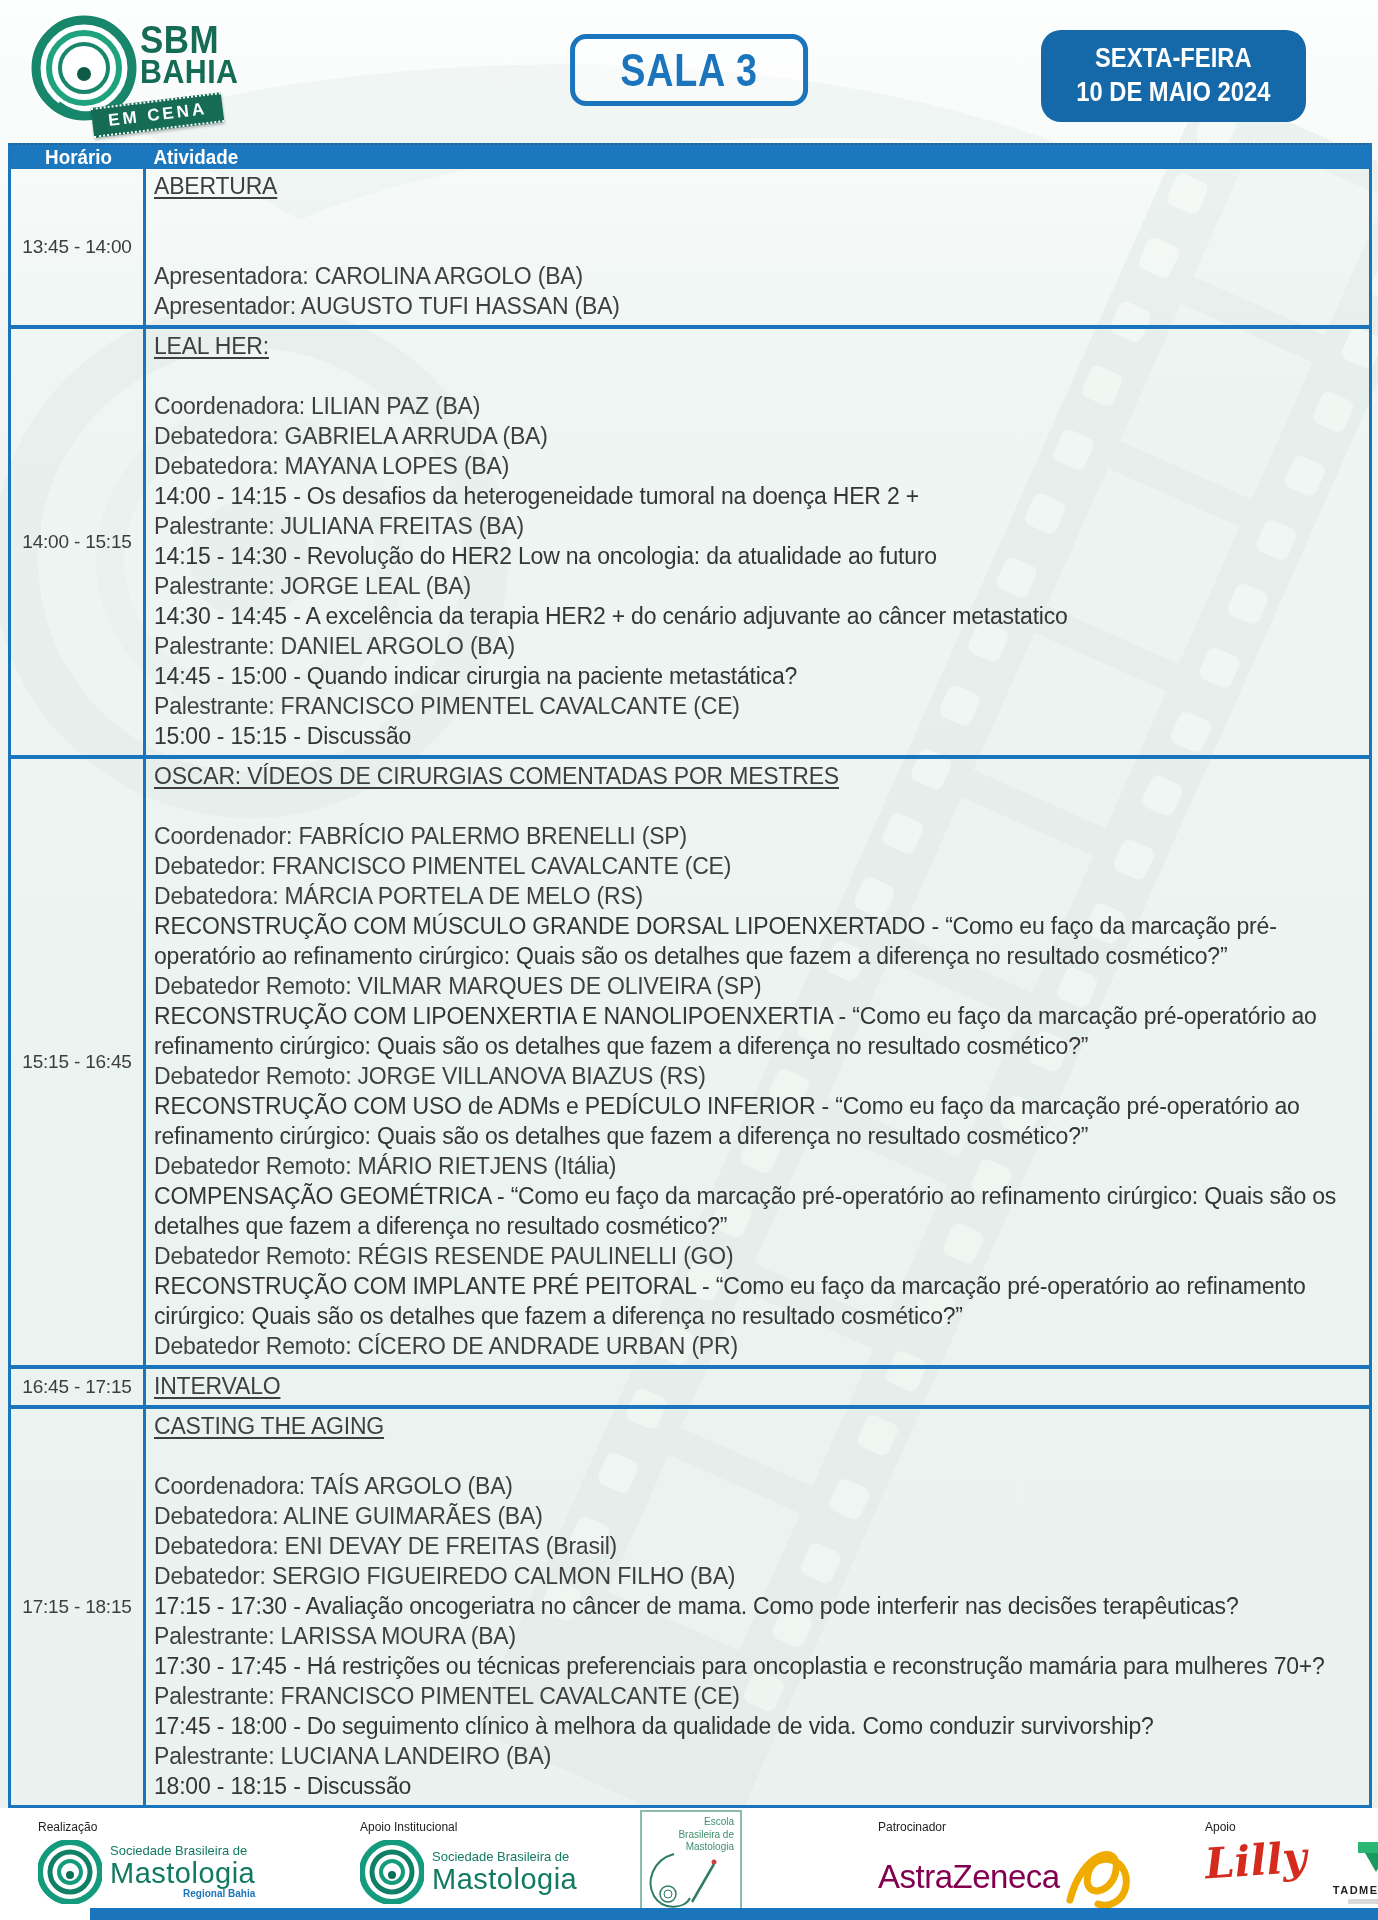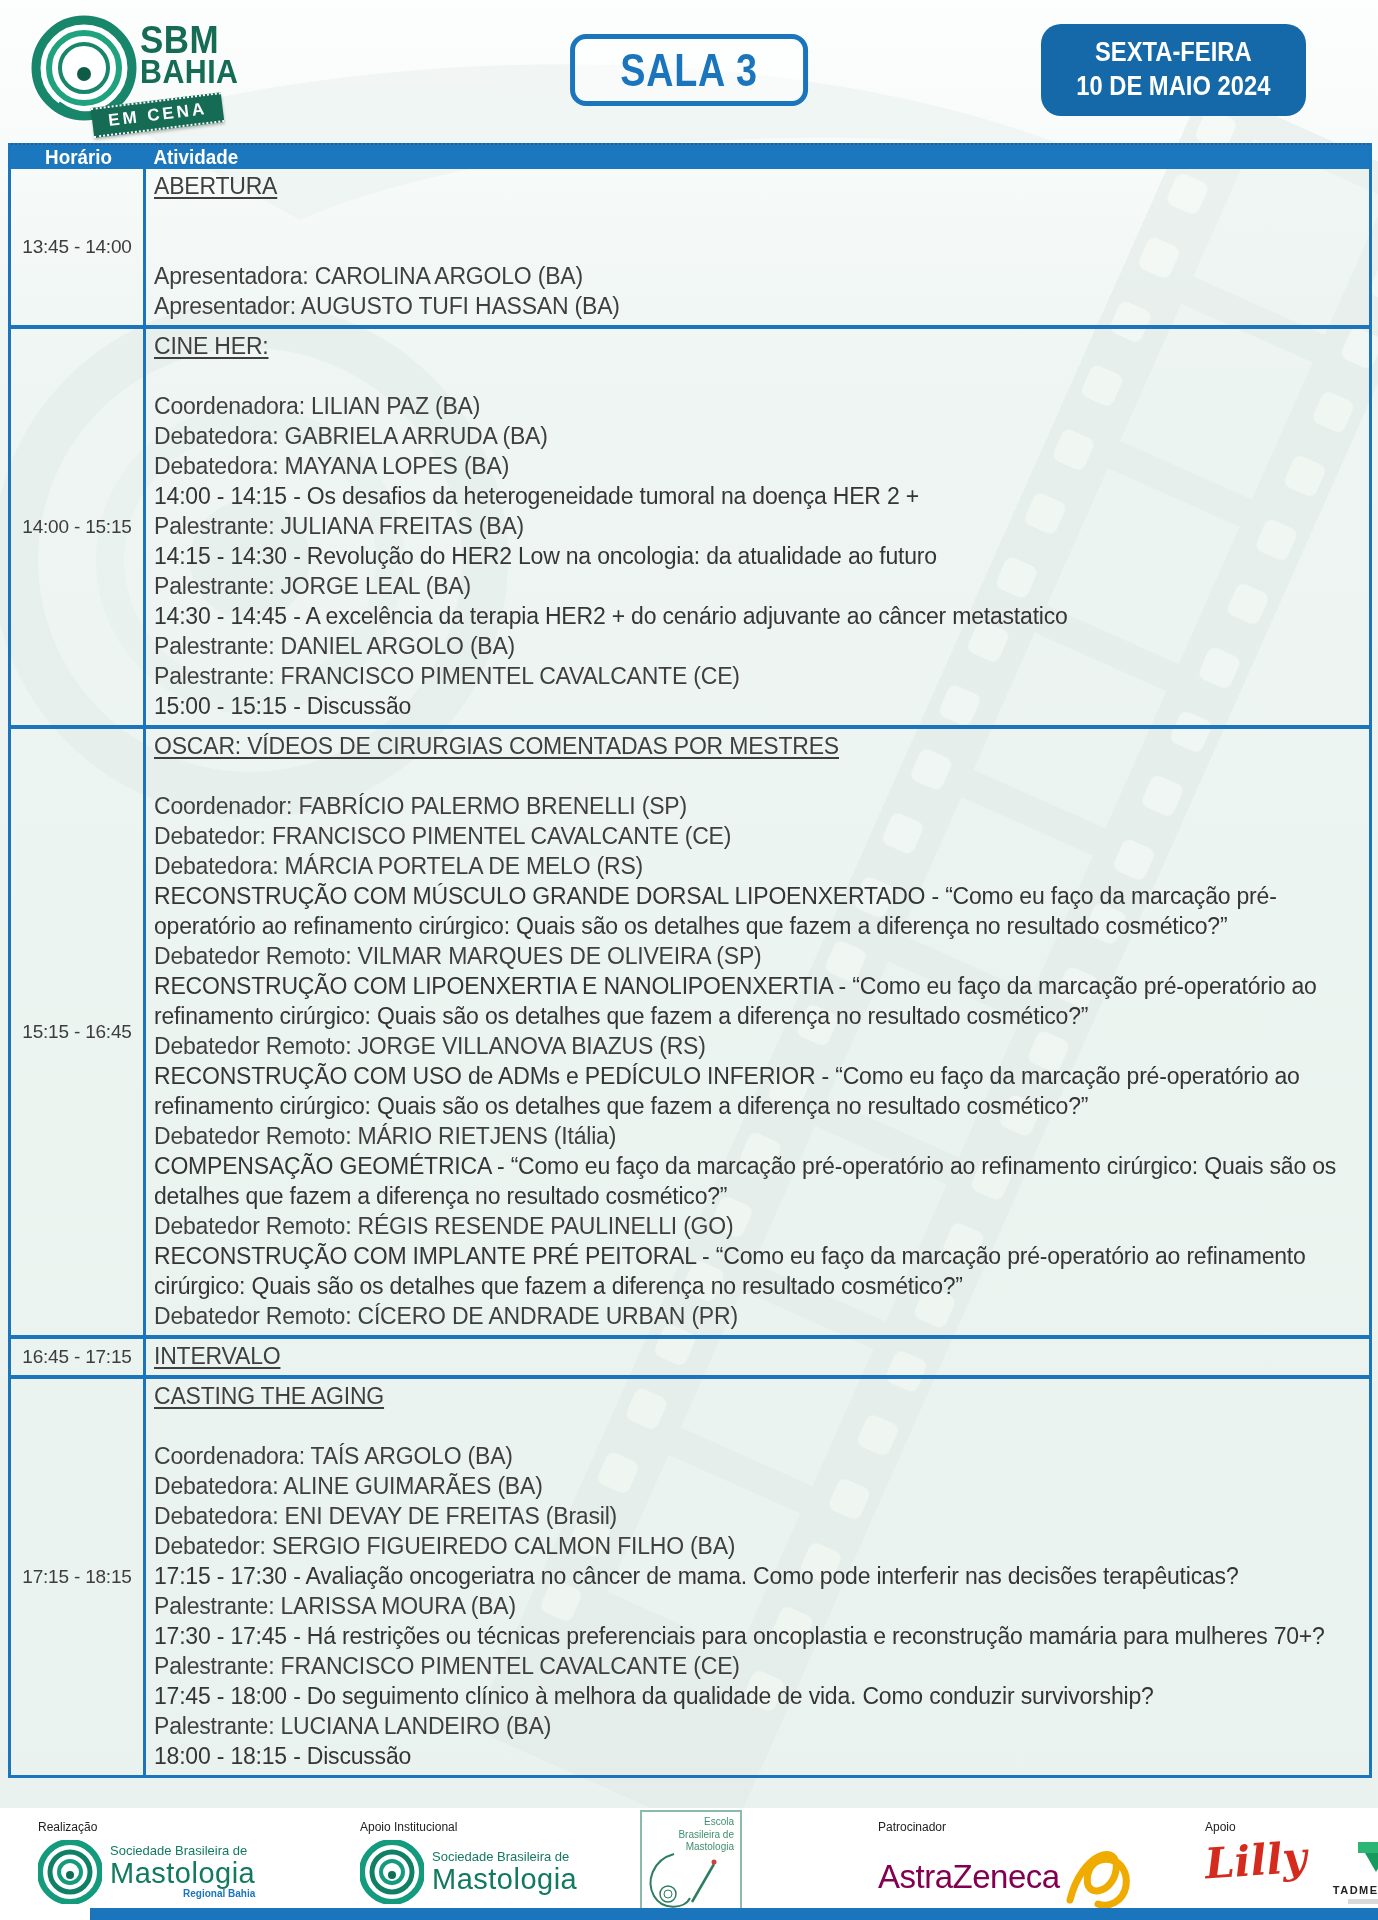--- a/index.html
+++ b/index.html
@@ -28,21 +28,21 @@
   .brand .ribbon { position:absolute; left:64px; top:92px; background:#156b54; color:#fff;
                    padding:3px 16px; font-size:17px; letter-spacing:3px; font-weight:bold;
                    transform:rotate(-7deg); border-top:2px dotted #fff; border-bottom:2px dotted #fff;
                    box-shadow:0 2px 3px rgba(0,0,0,0.25); }
 
   .room-box { position:absolute; left:50%; top:34px; transform:translateX(-50%);
               border:5px solid #1b75bc; border-radius:16px; padding:4px 30px; background:rgba(255,255,255,0.6); }
   .room-box span { display:inline-block; color:#1b75bc; font-weight:bold; font-size:46px;
                    letter-spacing:1px; transform:scaleX(0.82); transform-origin:center; white-space:nowrap; }
 
-  .date-badge { position:absolute; right:72px; top:24px; background:#1569a8; color:#fff;
+  .date-badge { position:absolute; right:72px; top:30px; background:#1569a8; color:#fff;
                 border-radius:20px; padding:12px 22px; text-align:center; min-width:225px; }
   .date-badge div { font-weight:bold; font-size:27px; line-height:1.25; transform:scaleX(0.88);
                     transform-origin:center; white-space:nowrap; }
 
   
   .table { position:relative; z-index:2; margin:0 6px 0 8px;
            border-left:3px solid #1b75bc; border-right:3px solid #1b75bc; border-bottom:3px solid #1b75bc; }
   .thead { display:flex; background:#1b78be; border-top:2px dotted #2a5d8f; height:26px; align-items:center; }
   .th-time { flex:0 0 135px; text-align:center; color:#fff; font-weight:bold; font-size:20px;
              transform:scaleX(0.94); }
@@ -208,31 +208,32 @@
             <div class="line title">ABERTURA</div>
             <div class="line blank"></div>
             <div class="line blank"></div>
             <div class="line normal">Apresentadora: CAROLINA ARGOLO (BA)</div>
             <div class="line normal">Apresentador: AUGUSTO TUFI HASSAN (BA)</div>
           </div>
         </div>
         <div class="row">
           <div class="time-col">14:00 - 15:15</div>
           <div class="act-col">
-            <div class="line title">CINE HER:</div>
+            <div class="line title">LEAL HER:</div>
             <div class="line blank"></div>
             <div class="line normal">Coordenadora: LILIAN PAZ (BA)</div>
             <div class="line normal">Debatedora: GABRIELA ARRUDA (BA)</div>
             <div class="line normal">Debatedora: MAYANA LOPES (BA)</div>
             <div class="line bold">14:00 - 14:15 - Os desafios da heterogeneidade tumoral na doença HER 2 +</div>
             <div class="line normal">Palestrante: JULIANA FREITAS (BA)</div>
             <div class="line bold">14:15 - 14:30 - Revolução do HER2 Low na oncologia: da atualidade ao futuro</div>
             <div class="line normal">Palestrante: JORGE LEAL (BA)</div>
             <div class="line bold">14:30 - 14:45 - A excelência da terapia HER2 + do cenário adjuvante ao câncer metastatico</div>
             <div class="line normal">Palestrante: DANIEL ARGOLO (BA)</div>
+            <div class="line bold">14:45 - 15:00 - Quando indicar cirurgia na paciente metastática?</div>
             <div class="line normal">Palestrante: FRANCISCO PIMENTEL CAVALCANTE (CE)</div>
             <div class="line bold">15:00 - 15:15 - Discussão</div>
           </div>
         </div>
         <div class="row">
           <div class="time-col">15:15 - 16:45</div>
           <div class="act-col">
             <div class="line title">OSCAR: VÍDEOS DE CIRURGIAS COMENTADAS POR MESTRES</div>
             <div class="line blank"></div>
             <div class="line normal">Coordenador: FABRÍCIO PALERMO BRENELLI (SP)</div>

